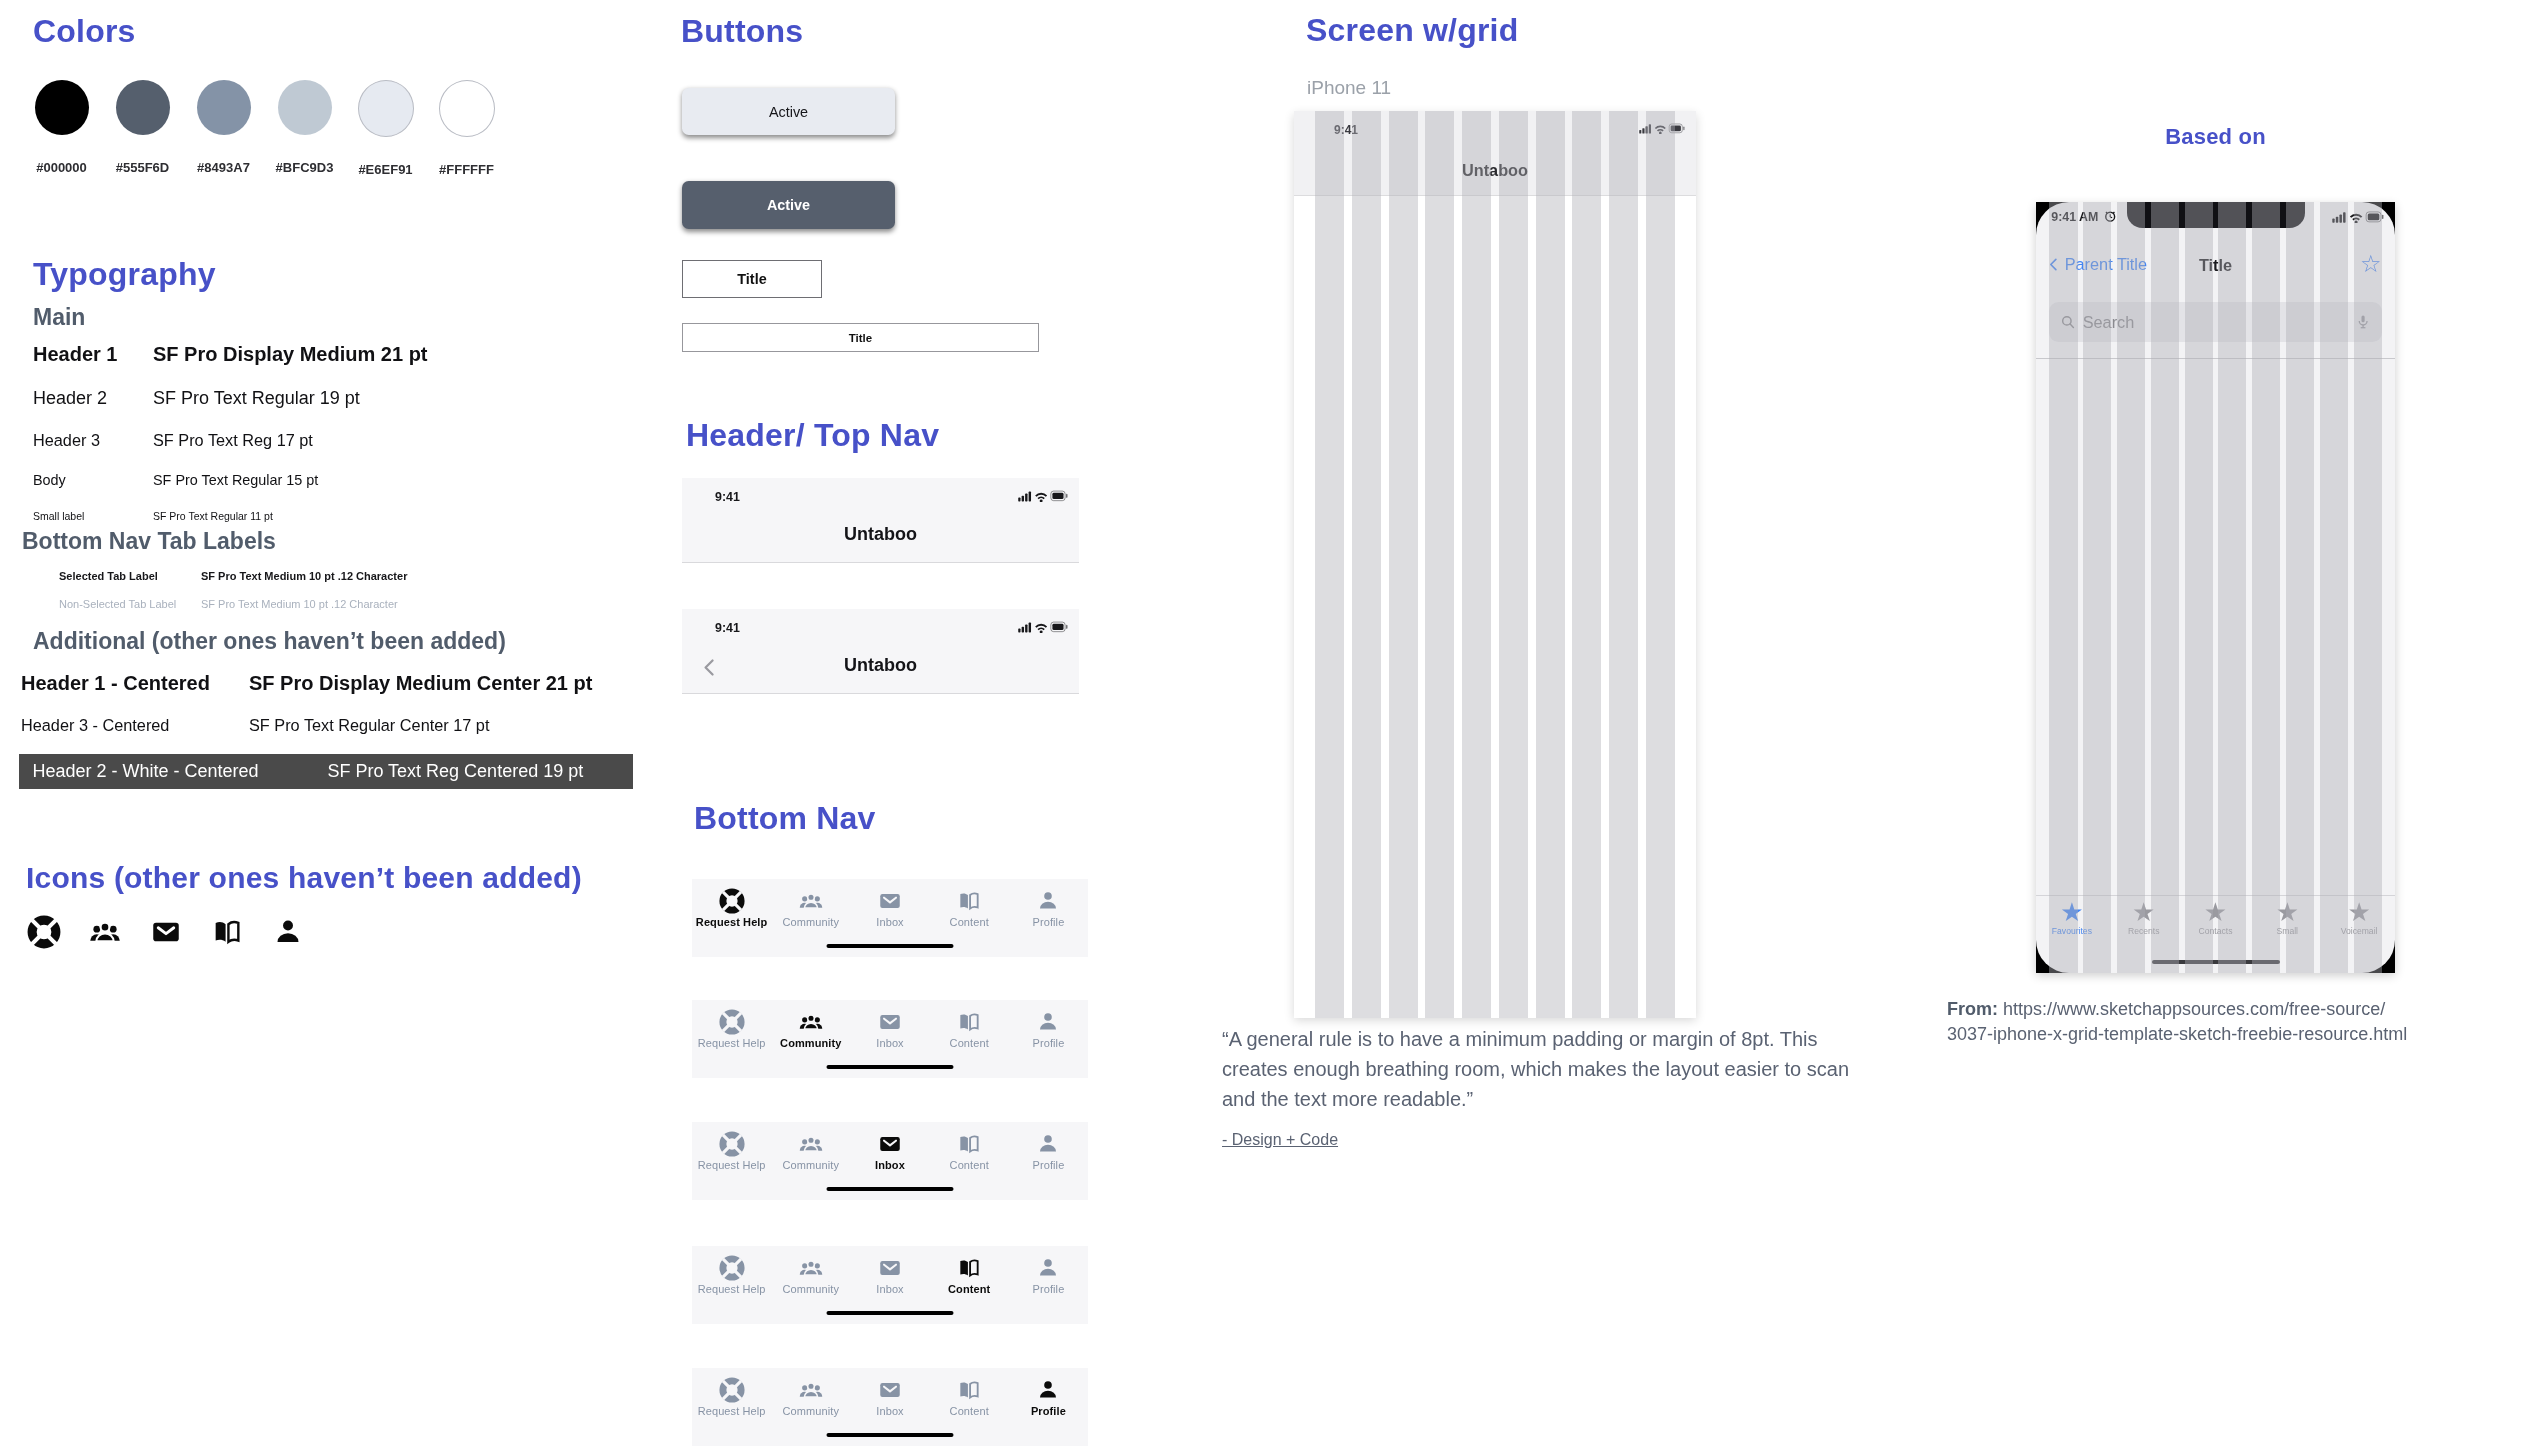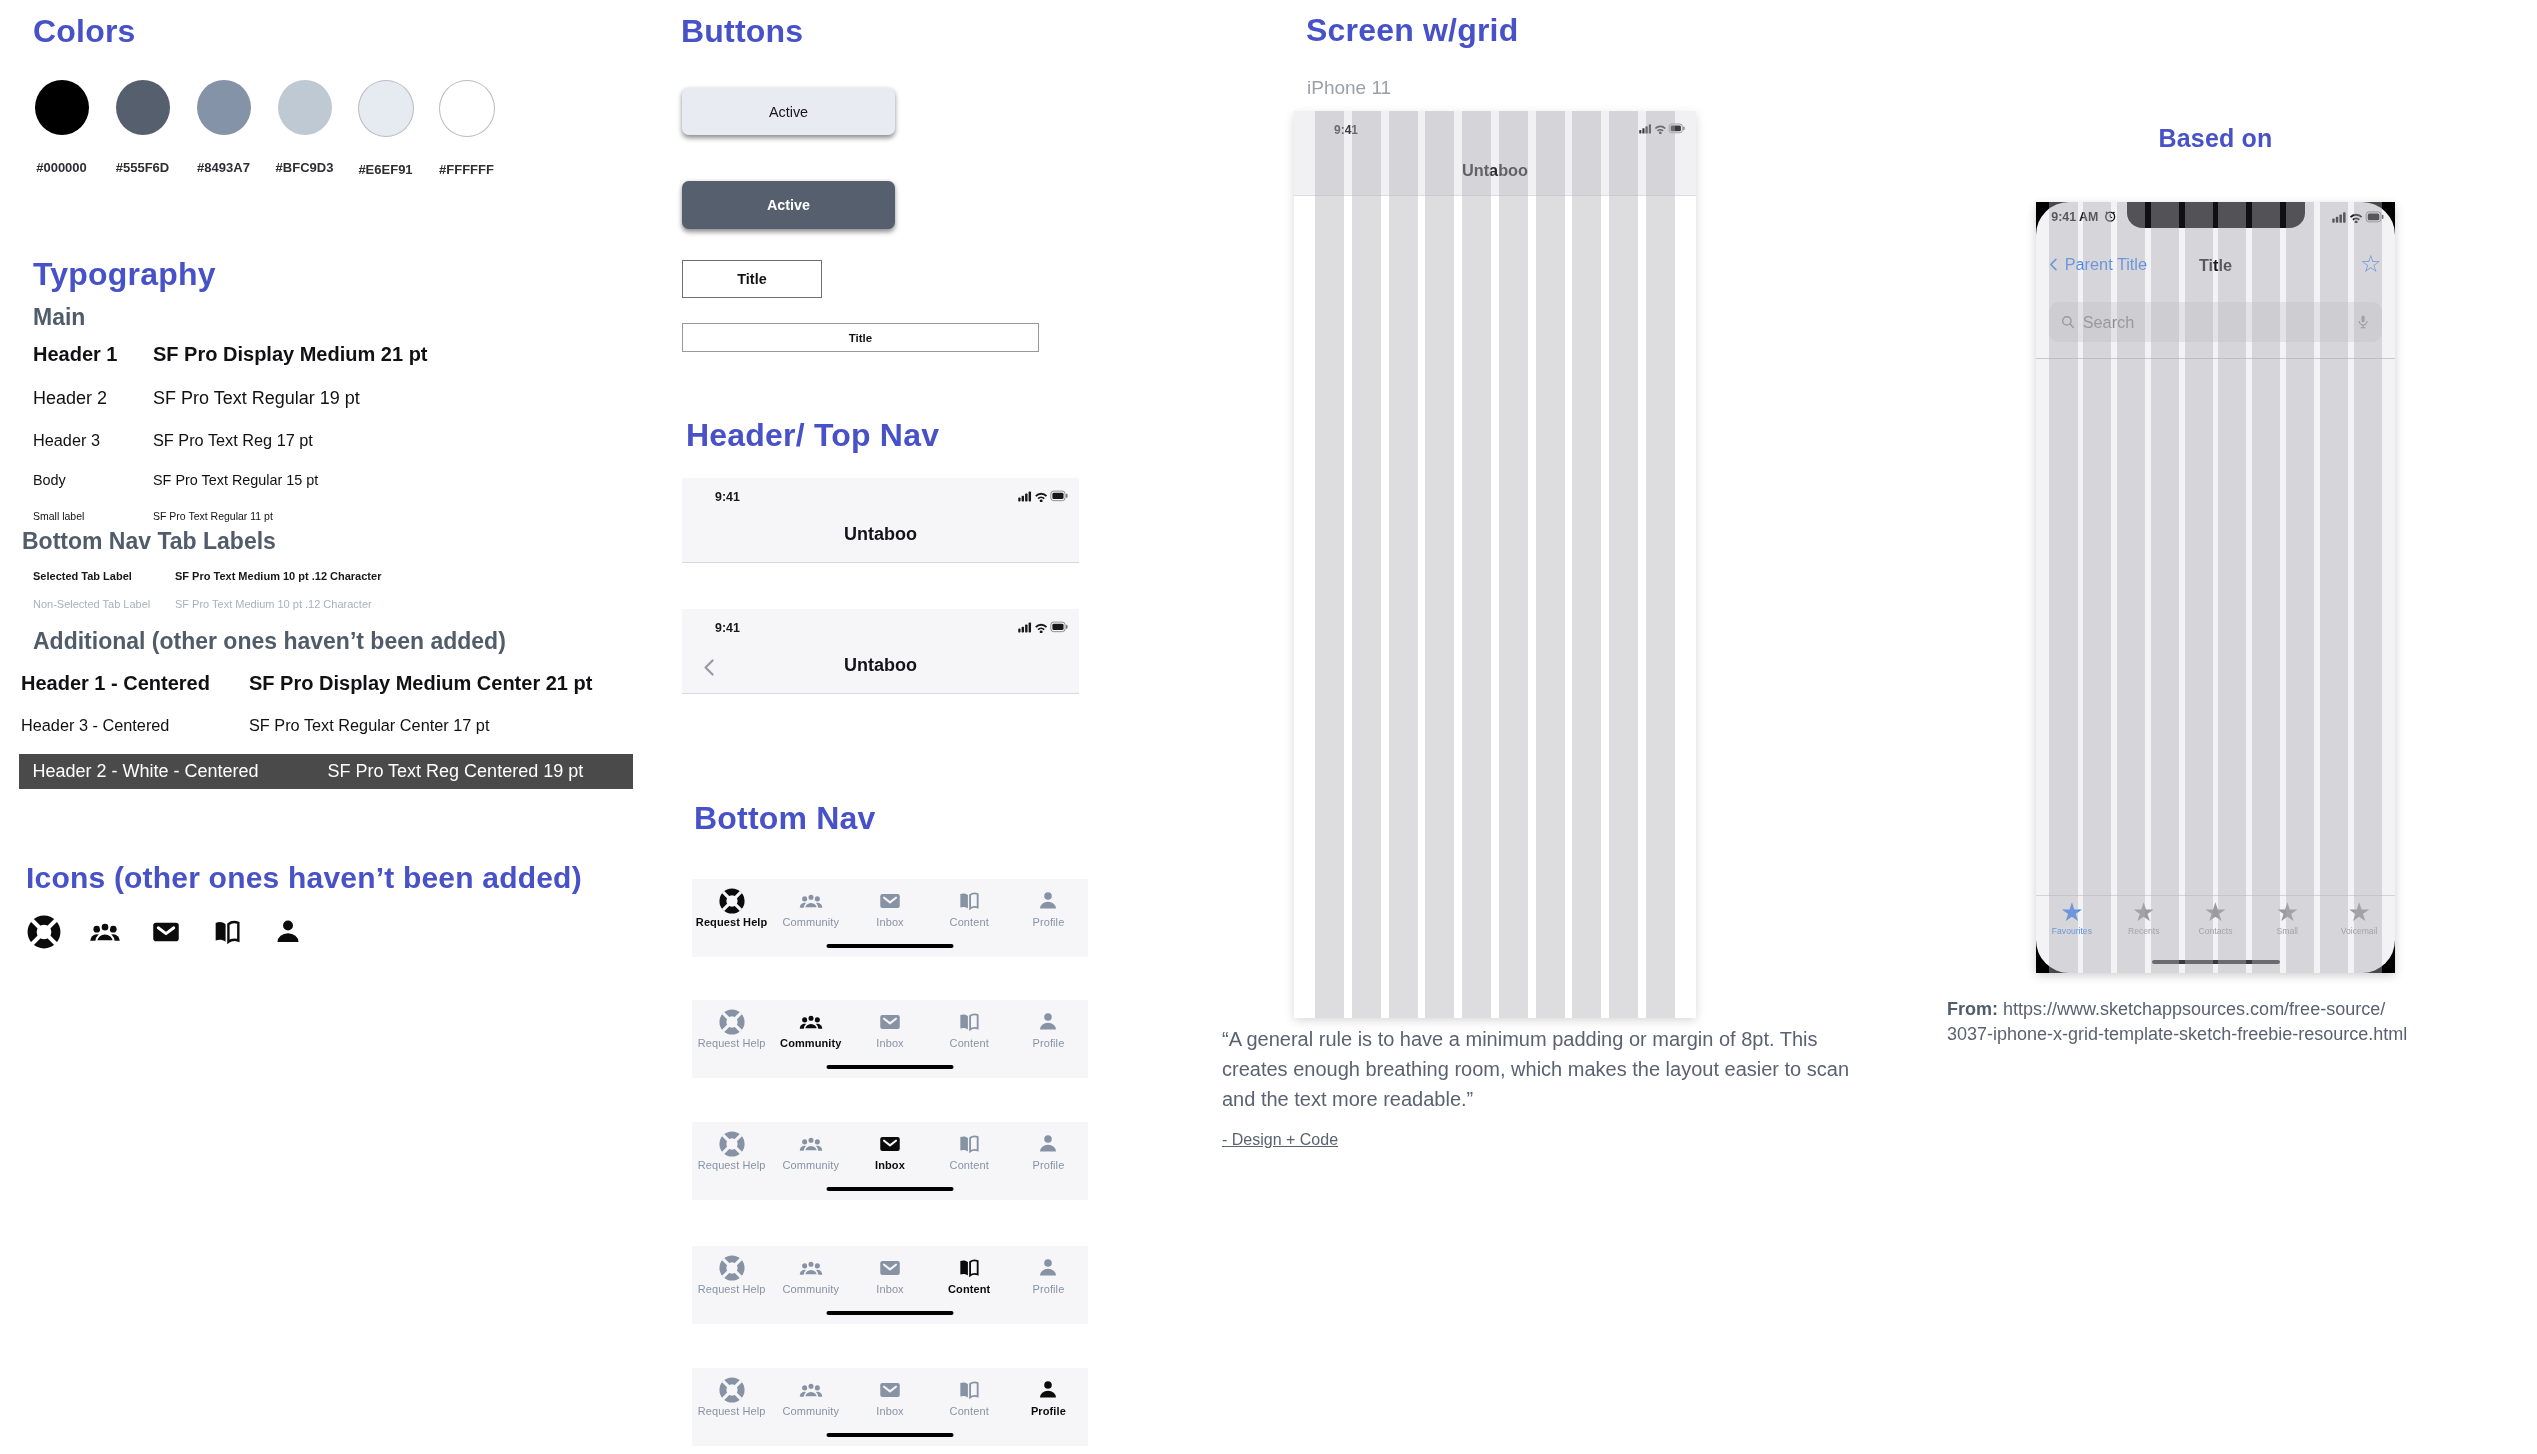--- a/index.html
+++ b/index.html
@@ -10,21 +10,21 @@
   .h2{font-size:23px;font-weight:800;color:#515C6B;}
   
   #swatch-row{left:21px;top:80px;display:flex;}
   .sw-cell{width:81px;display:flex;flex-direction:column;align-items:center;}
   .sw-circle{width:54px;height:55px;border-radius:50%;}
   .sw-border{border:1px solid #B9BCC4;}
   .sw-label{margin-top:25px;font-size:13px;font-weight:700;color:#2E2E32;}
   
   .typo-row{display:flex;align-items:baseline;}
   #main-rows .typo-row{margin-bottom:22px;}
-  #tab-rows .typo-row{margin-bottom:16.3px;}
+  #tab-rows .typo-row{margin-bottom:16.3px;margin-left:26px;}
   #additional-rows .typo-row{margin-bottom:21px;}
   .typo-label{flex:none;}
   #dark-bar{left:19px;top:754px;width:614px;height:35px;background:#4A4A4A;color:#fff;
             display:flex;align-items:center;font-size:18px;}
   #dark-bar .typo-label{margin-left:13.4px;width:295px;}
   
   #icons-row{left:27px;top:915px;display:flex;gap:27px;--hole:#ffffff;color:#0b0b0b;}
   #icons-row .big-ic{width:34px;height:34px;}
   
   .btn{display:flex;align-items:center;justify-content:center;box-sizing:border-box;}
@@ -64,21 +64,21 @@
   #grid-phone .gp-title{position:absolute;left:0;right:0;top:50px;text-align:center;font-size:16.3px;
                         font-weight:600;color:#2A2A2E;}
   .grid-overlay{position:absolute;inset:0;display:flex;gap:7.7px;pointer-events:none;}
   #grid-phone .grid-overlay{padding:0 21px;}
   .grid-overlay .gcol{flex:1;background:rgba(175,175,182,0.42);}
   #device-label{left:1307px;top:77px;font-size:19px;color:#9BA1A9;}
   
   #quote{left:1222px;top:1024px;width:647px;font-size:20px;line-height:30px;color:#5A6272;}
   #quote-attr{left:1222px;top:1131px;font-size:16px;color:#5A6272;text-decoration:underline;}
   
-  #based-title{left:2036px;top:124px;width:359px;text-align:center;font-size:25px;}
+  #based-title{left:2036px;top:124px;width:359px;text-align:center;font-size:22px;}
   #based-phone{left:2036px;top:202px;width:359px;height:771px;background:#000;
                box-shadow:0 2.9px 9.6px rgba(0,0,0,.2);}
   #bp-screen{position:absolute;inset:0;border-radius:33px;background:#F3F3F5;overflow:hidden;}
   #bp-notch{position:absolute;left:50%;transform:translateX(-50%);top:0;width:178px;height:26px;
             background:#101014;border-radius:0 0 15.3px 15.3px;}
   #bp-statusrow{position:absolute;left:15.3px;top:7.7px;display:flex;align-items:center;gap:6px;
                 font-size:12.4px;font-weight:600;color:#17171a;}
   #bp-clock{width:12.4px;height:12.4px;color:#17171a;}
   #bp-status{position:absolute;right:11.5px;top:7.7px;width:52px;height:13.4px;color:#17171a;}
   #bp-navrow{position:absolute;left:0;right:0;top:50px;height:33px;}

